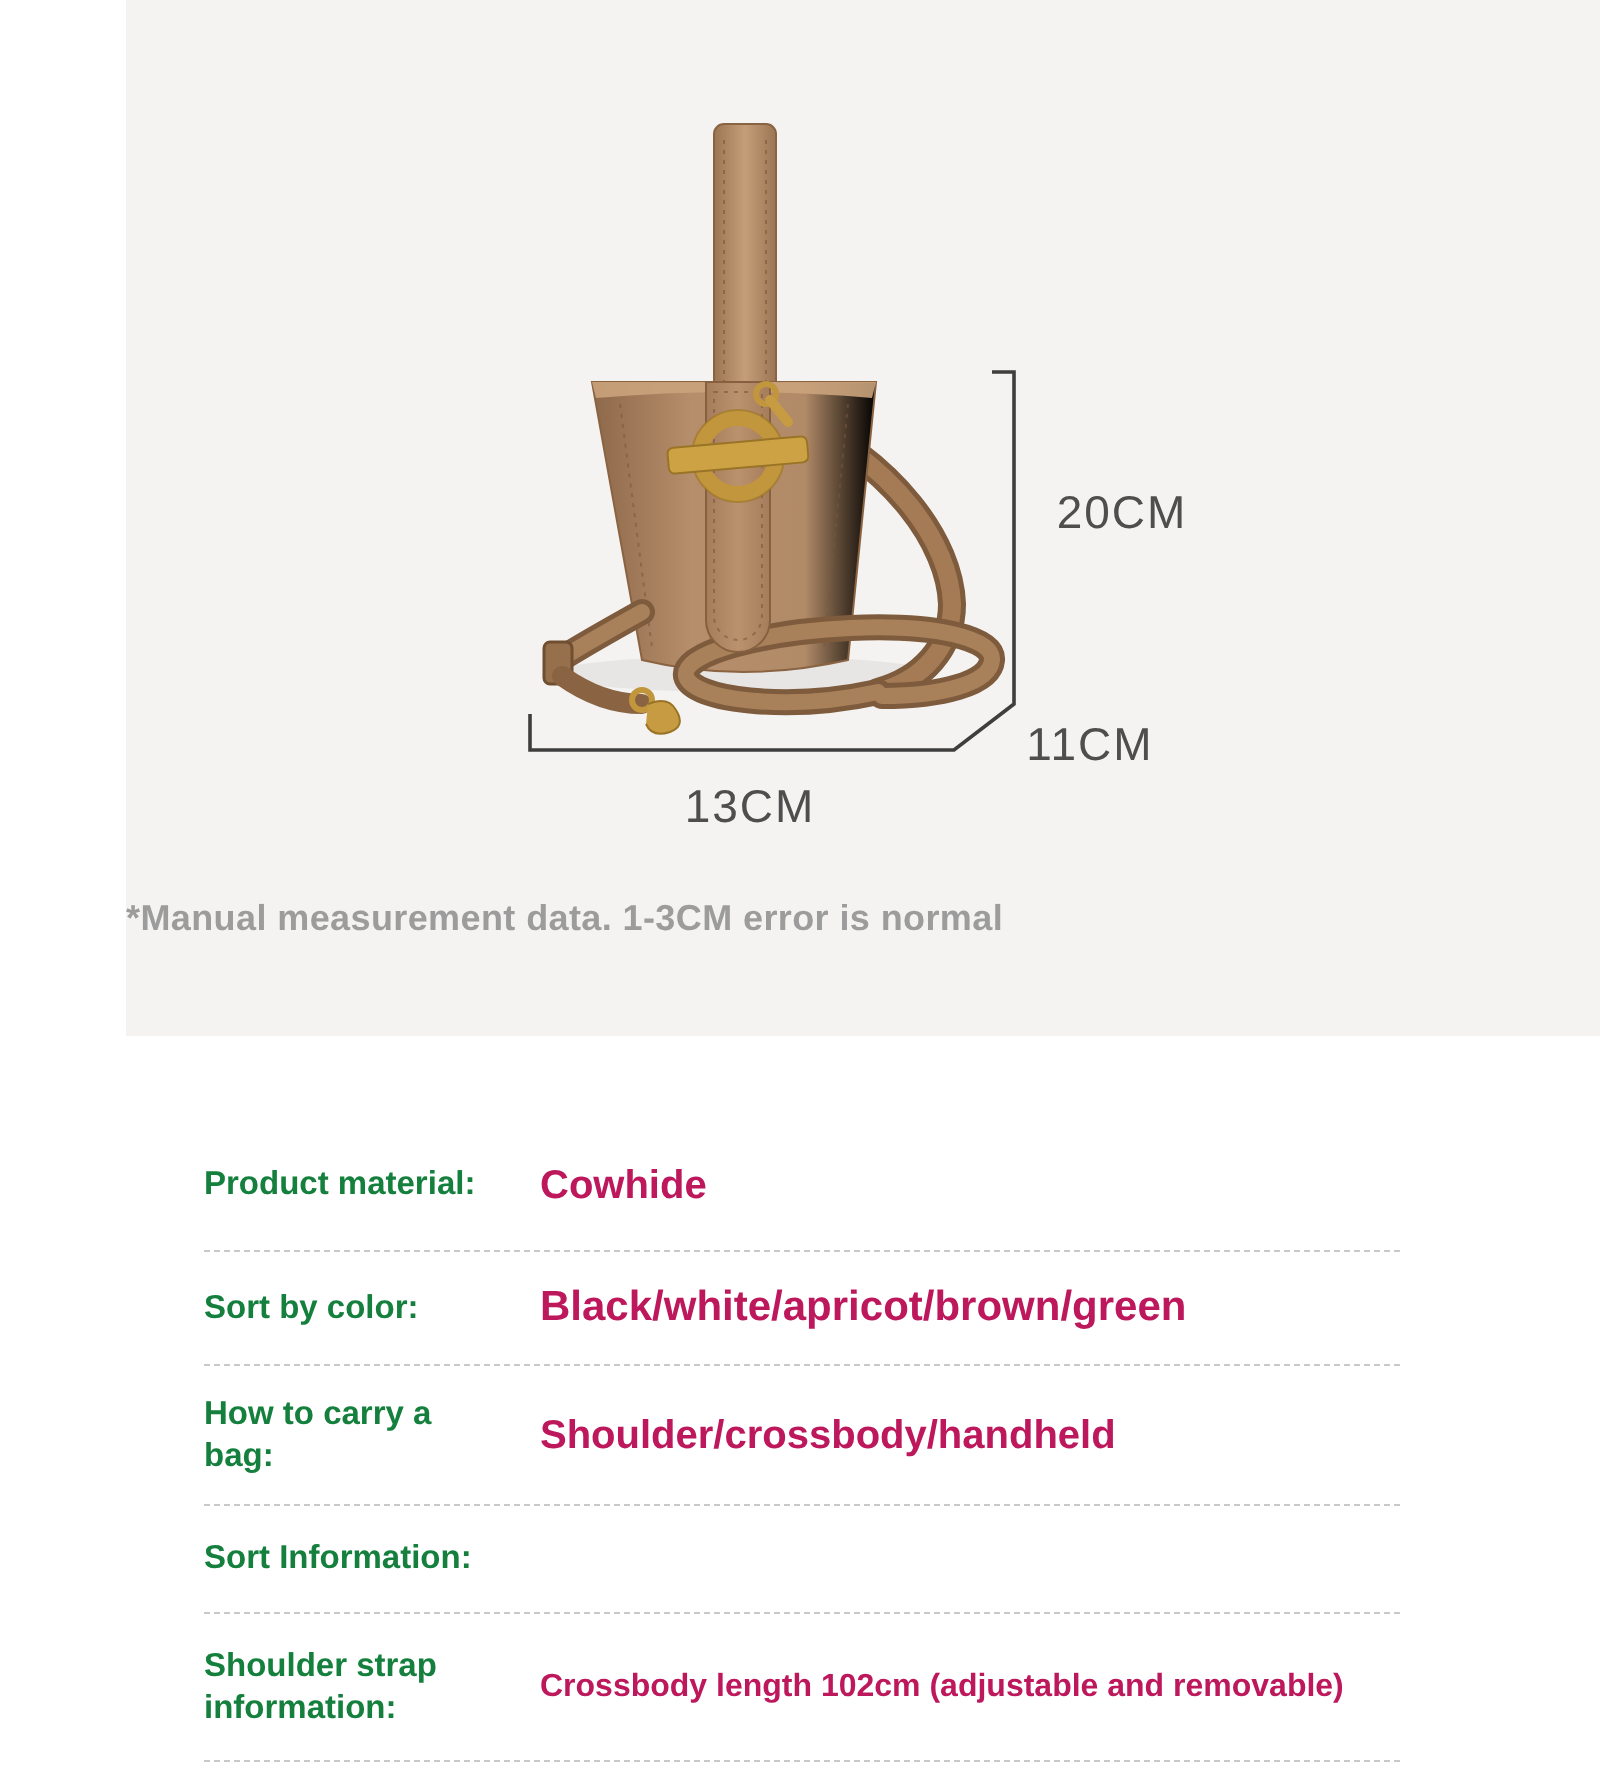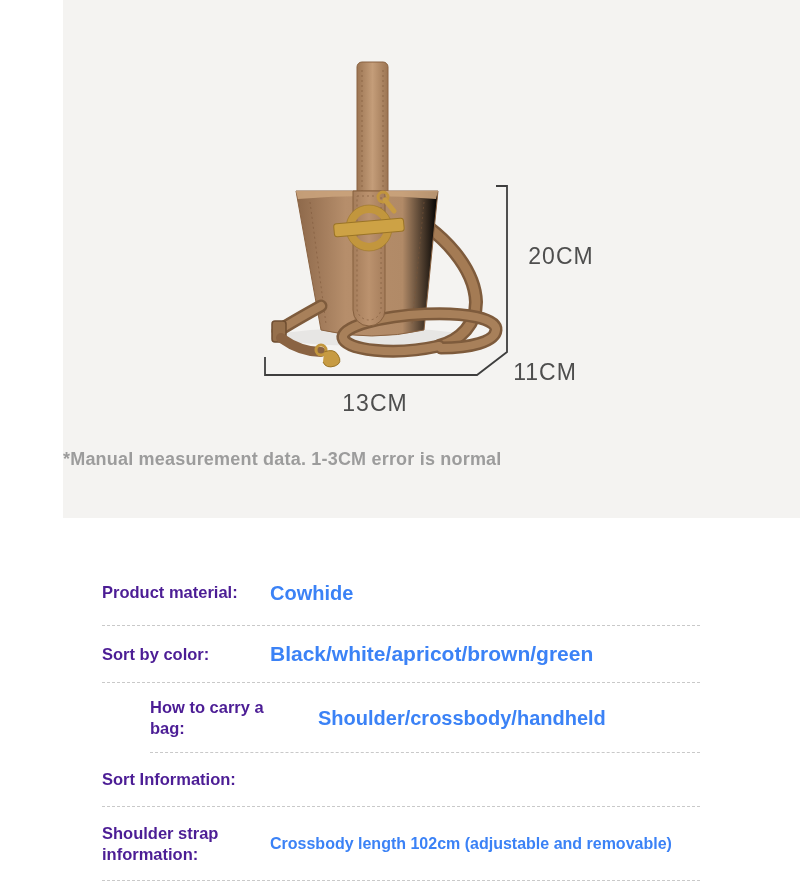--- a/index.html
+++ b/index.html
@@ -35,30 +35,30 @@
     position:absolute;left:102px;top:560px;
     width:598px;
   }
   .spec-row{
     display:flex;align-items:center;
     border-bottom:1px dashed #c9c9c9;
     box-sizing:border-box;
   }
   .spec-row.r1{min-height:66px;}
   .spec-row.r2{min-height:57px;}
-  .spec-row.r3{min-height:70px;margin-left:48px;}
+  .spec-row.r3{min-height:70px;}
   .spec-row.r4{min-height:54px;}
   .spec-row.r5{min-height:74px;}
   .spec-label{
     width:145px;margin-right:23px;flex-shrink:0;
-    font-size:16.5px;font-weight:bold;color:#4c1d95;
+    font-size:16.5px;font-weight:bold;color:#15803d;
     line-height:1.25;
   }
   .spec-value{
-    font-size:16px;font-weight:bold;color:#3b82f6;
+    font-size:16px;font-weight:bold;color:#be185d;
     line-height:1.2;
     text-align:center;
   }
   .spec-value.lg{font-size:20px;}
   .spec-value.md{font-size:21px;}
 </style>
 </head>
 <body>
 
 <div class="photo-area">

